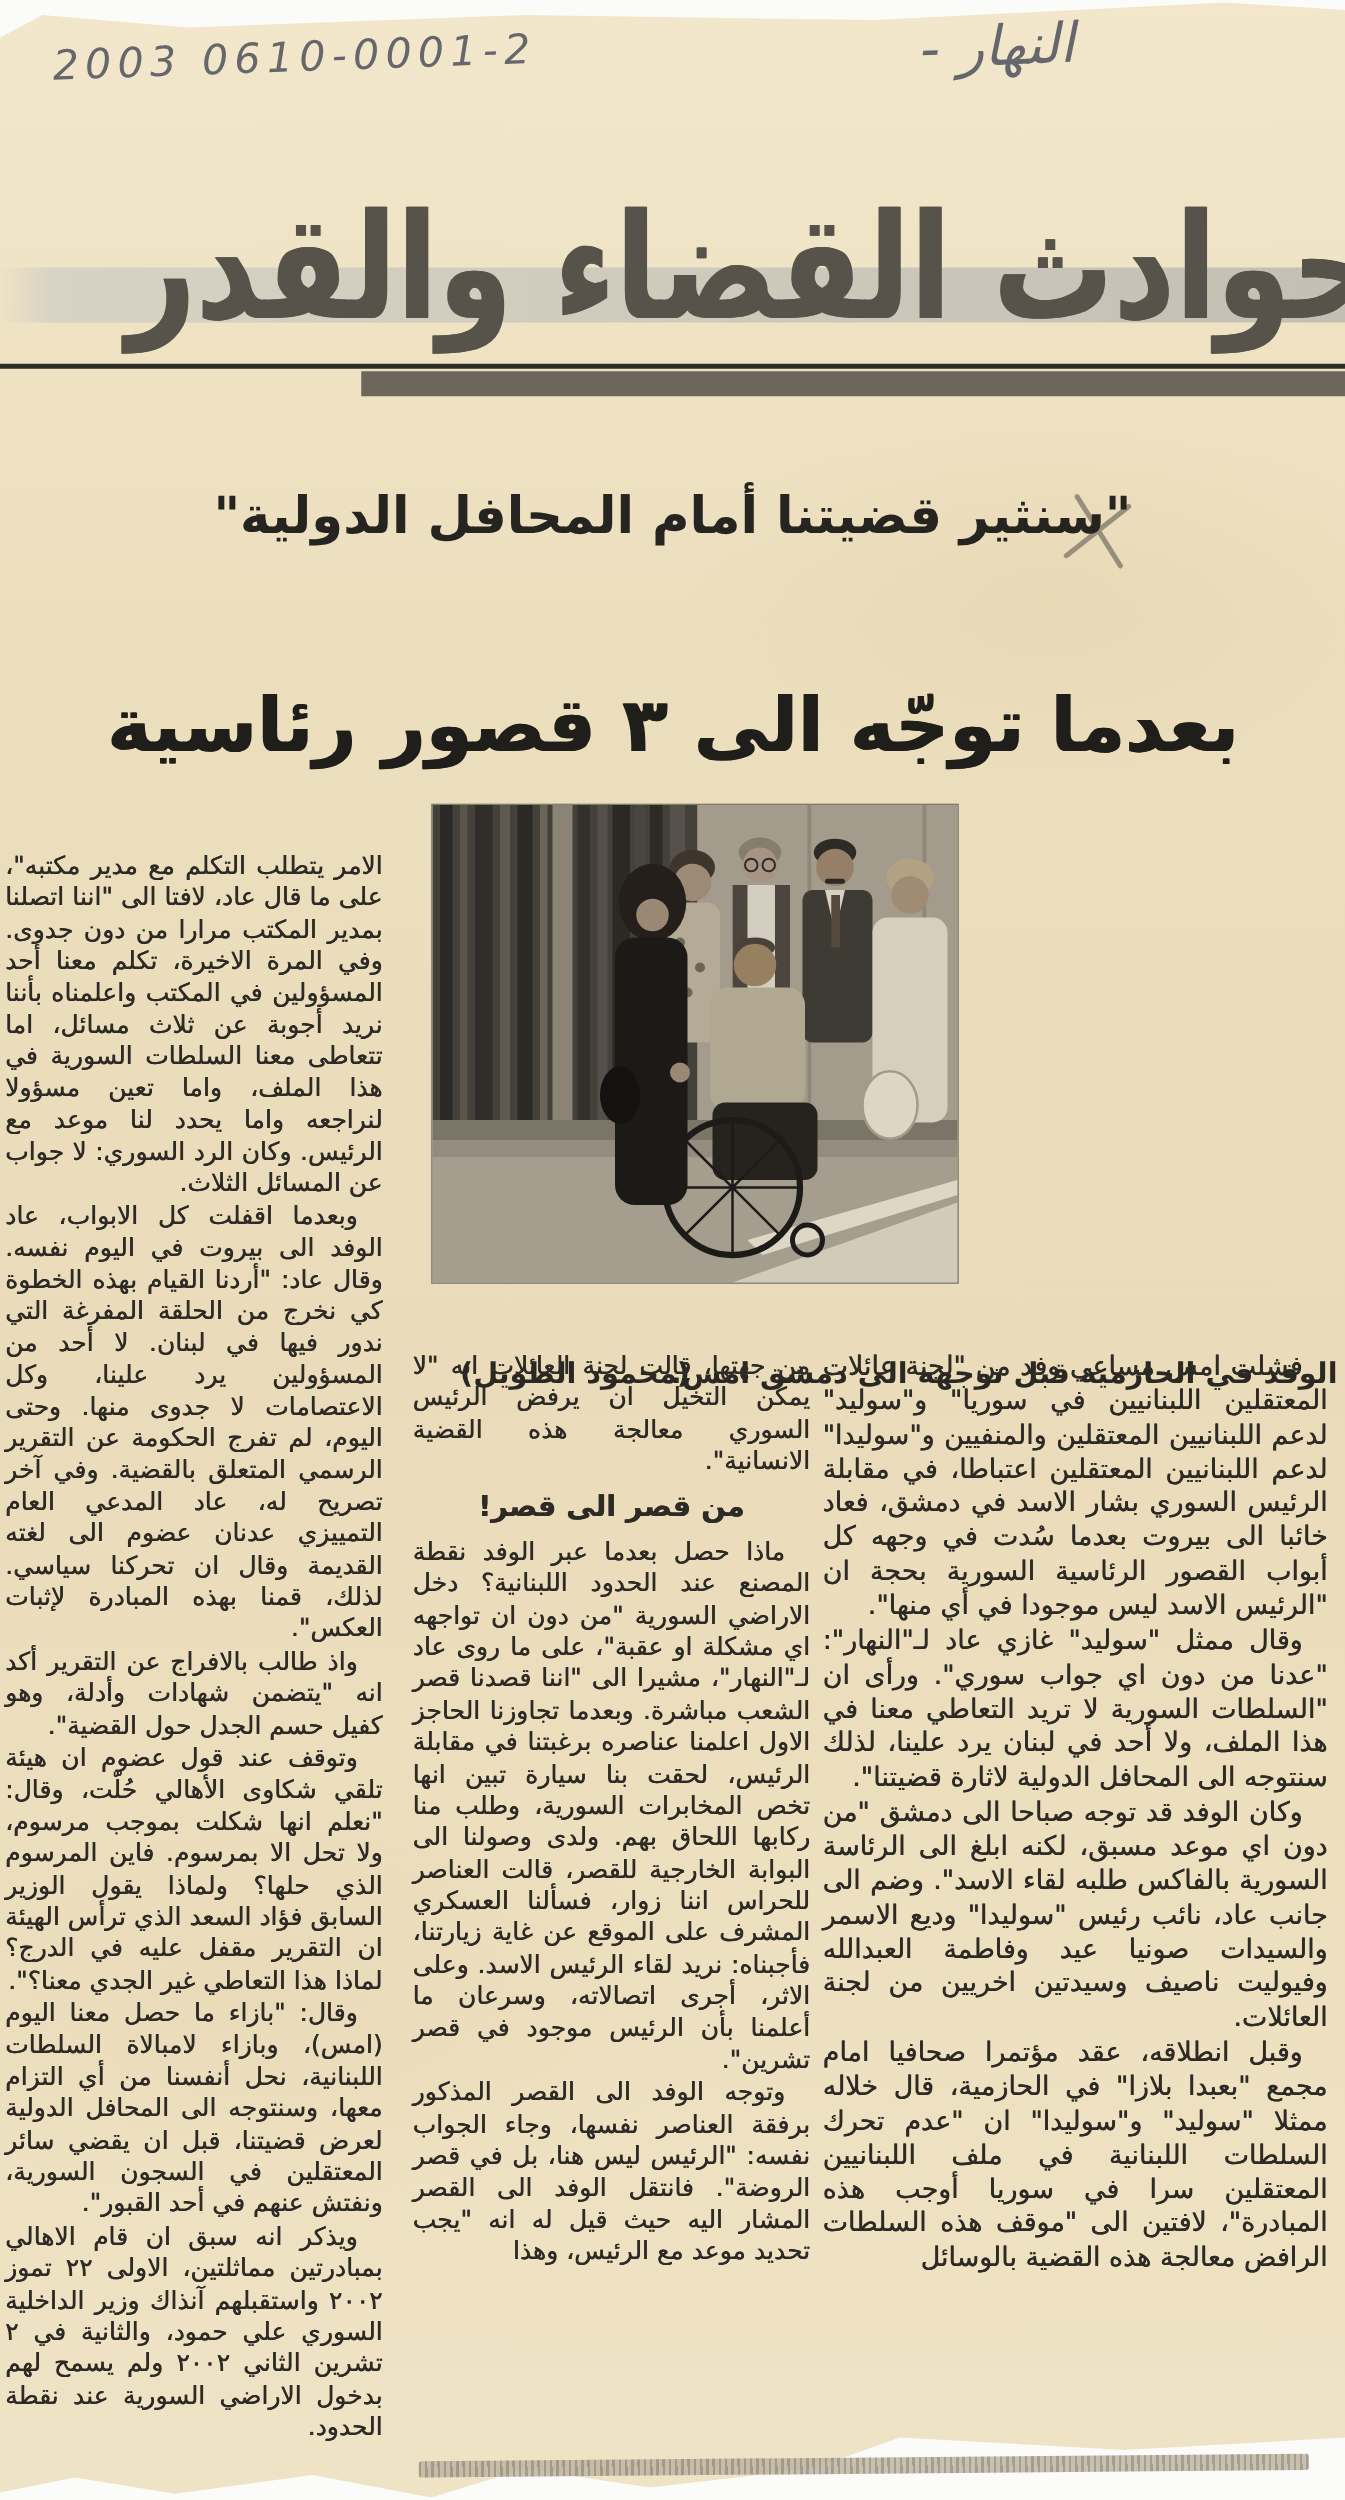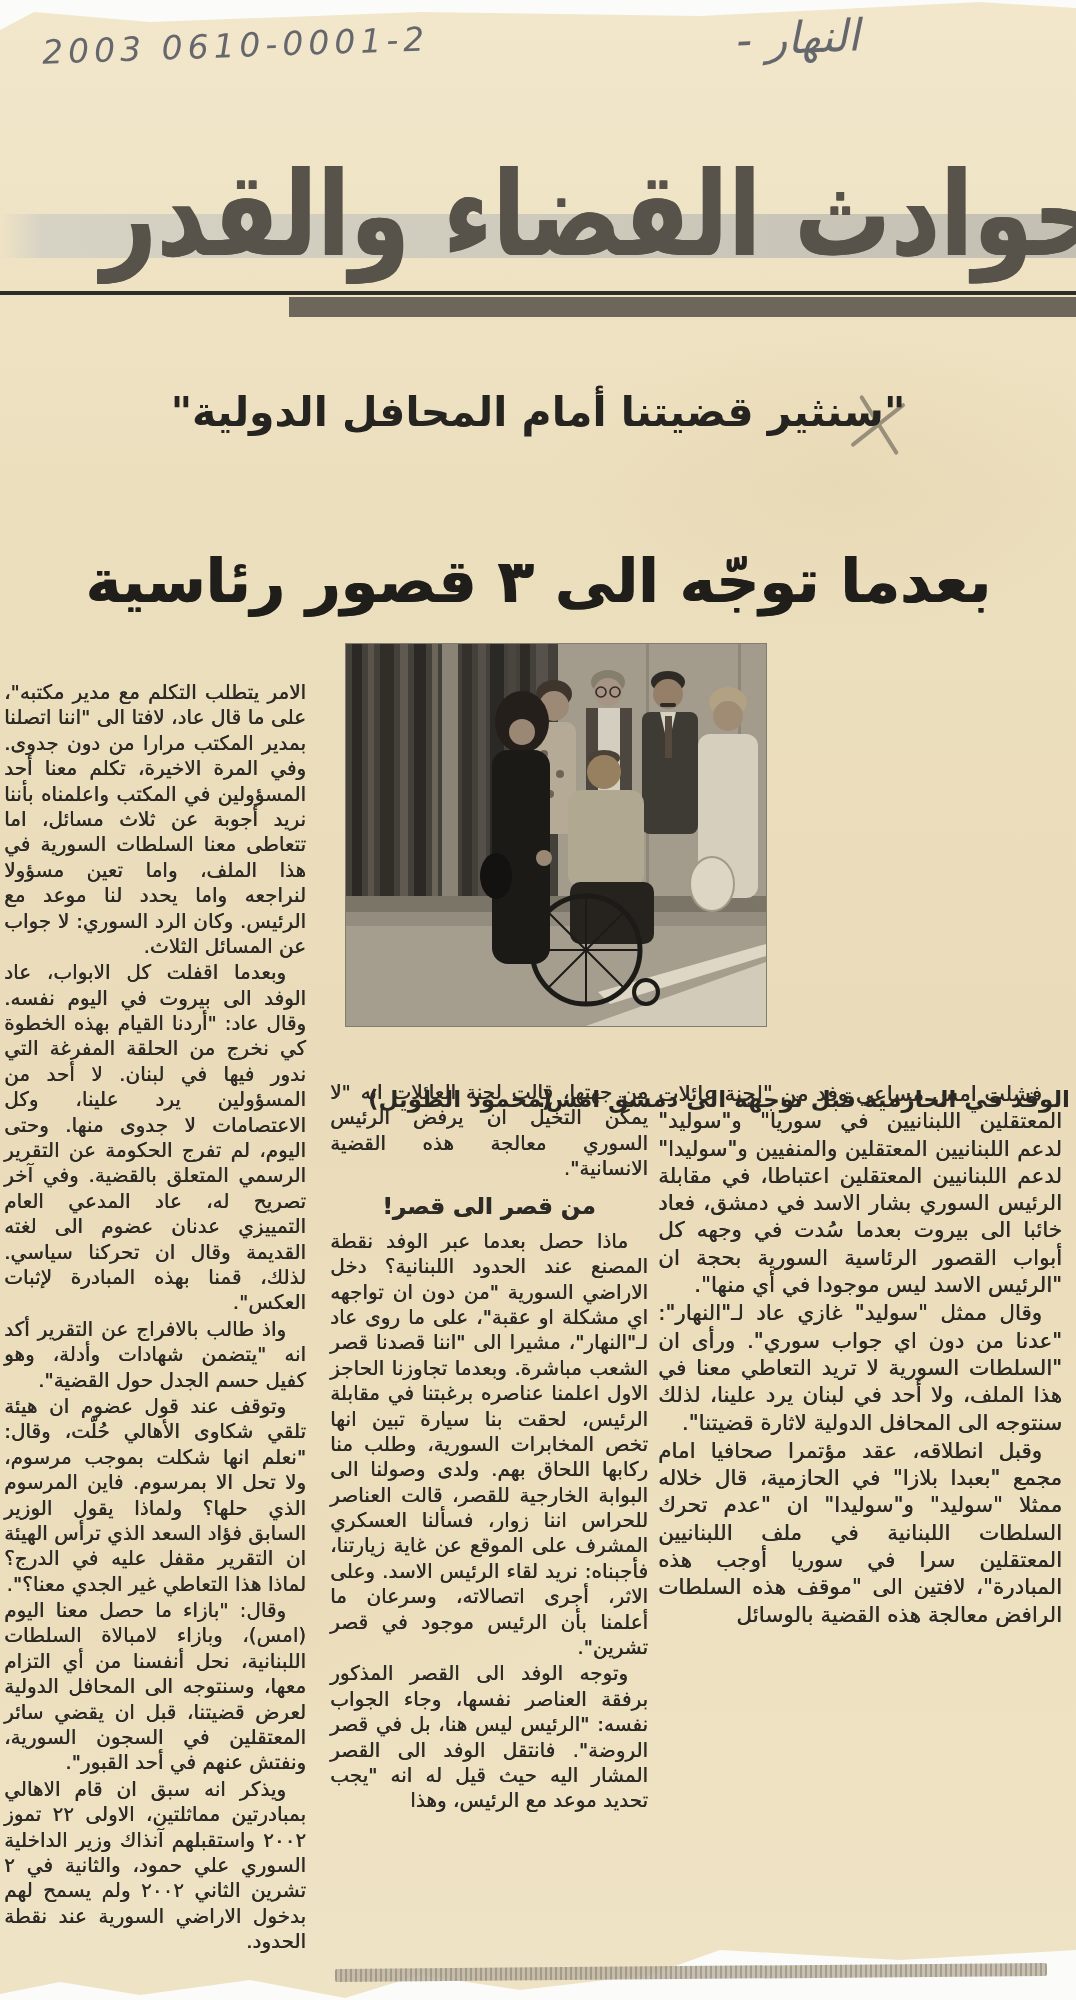--- a/index.html
+++ b/index.html
@@ -136,20 +136,21 @@
       <circle cx="198" cy="214" r="8" fill="#9b8874"></circle>
     </svg>
   </div>
 
   <div class="credit">(محمود الطويل)</div>
   <div class="caption">الوفد في الحازمية قبل توجهه الى دمشق امس.</div>
 
   <div class="col col1">
       <p>فشلت امس مساعي وفد من "لجنة عائلات المعتقلين اللبنانيين في سوريا" و"سوليد" لدعم اللبنانيين المعتقلين والمنفيين و"سوليدا" لدعم اللبنانيين المعتقلين اعتباطا، في مقابلة الرئيس السوري بشار الاسد في دمشق، فعاد خائبا الى بيروت بعدما سُدت في وجهه كل أبواب القصور الرئاسية السورية بحجة ان "الرئيس الاسد ليس موجودا في أي منها".</p>
       <p>وقال ممثل "سوليد" غازي عاد لـ"النهار": "عدنا من دون اي جواب سوري". ورأى ان "السلطات السورية لا تريد التعاطي معنا في هذا الملف، ولا أحد في لبنان يرد علينا، لذلك سنتوجه الى المحافل الدولية لاثارة قضيتنا".</p>
+      <p>وكان الوفد قد توجه صباحا الى دمشق "من دون اي موعد مسبق، لكنه ابلغ الى الرئاسة السورية بالفاكس طلبه لقاء الاسد". وضم الى جانب عاد، نائب رئيس "سوليدا" وديع الاسمر والسيدات صونيا عيد وفاطمة العبدالله وفيوليت ناصيف وسيدتين اخريين من لجنة العائلات.</p>
       <p>وقبل انطلاقه، عقد مؤتمرا صحافيا امام مجمع "بعبدا بلازا" في الحازمية، قال خلاله ممثلا "سوليد" و"سوليدا" ان "عدم تحرك السلطات اللبنانية في ملف اللبنانيين المعتقلين سرا في سوريا أوجب هذه المبادرة"، لافتين الى "موقف هذه السلطات الرافض معالجة هذه القضية بالوسائل</p>
     </div>
 
   <div class="col col2">
     <div class="cont">
         <p>من جهتها، قالت لجنة العائلات انه "لا يمكن التخيل ان يرفض الرئيس السوري معالجة هذه القضية الانسانية".</p>
       </div>
     <div class="subhead">من قصر الى قصر!</div>
     <div>
         <p>ماذا حصل بعدما عبر الوفد نقطة المصنع عند الحدود اللبنانية؟ دخل الاراضي السورية "من دون ان تواجهه اي مشكلة او عقبة"، على ما روى عاد لـ"النهار"، مشيرا الى "اننا قصدنا قصر الشعب مباشرة. وبعدما تجاوزنا الحاجز الاول اعلمنا عناصره برغبتنا في مقابلة الرئيس، لحقت بنا سيارة تبين انها تخص المخابرات السورية، وطلب منا ركابها اللحاق بهم. ولدى وصولنا الى البوابة الخارجية للقصر، قالت العناصر للحراس اننا زوار، فسألنا العسكري المشرف على الموقع عن غاية زيارتنا، فأجبناه: نريد لقاء الرئيس الاسد. وعلى الاثر، أجرى اتصالاته، وسرعان ما أعلمنا بأن الرئيس موجود في قصر تشرين".</p>

